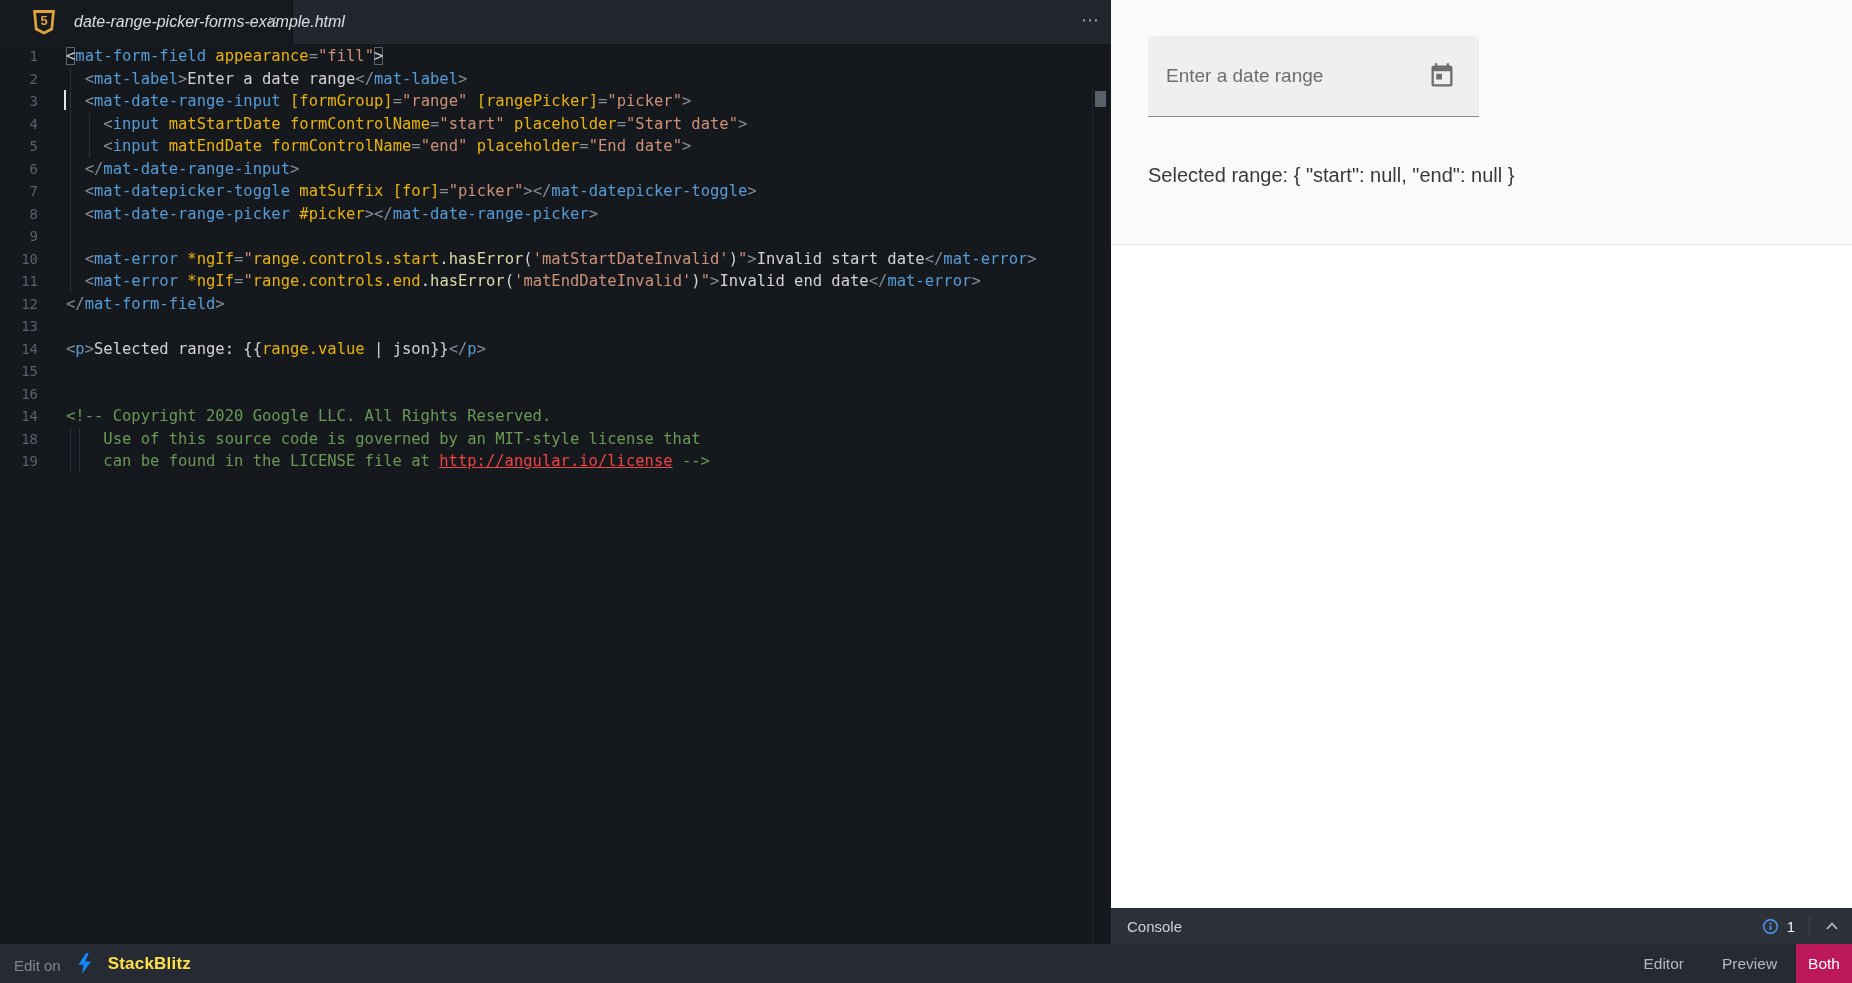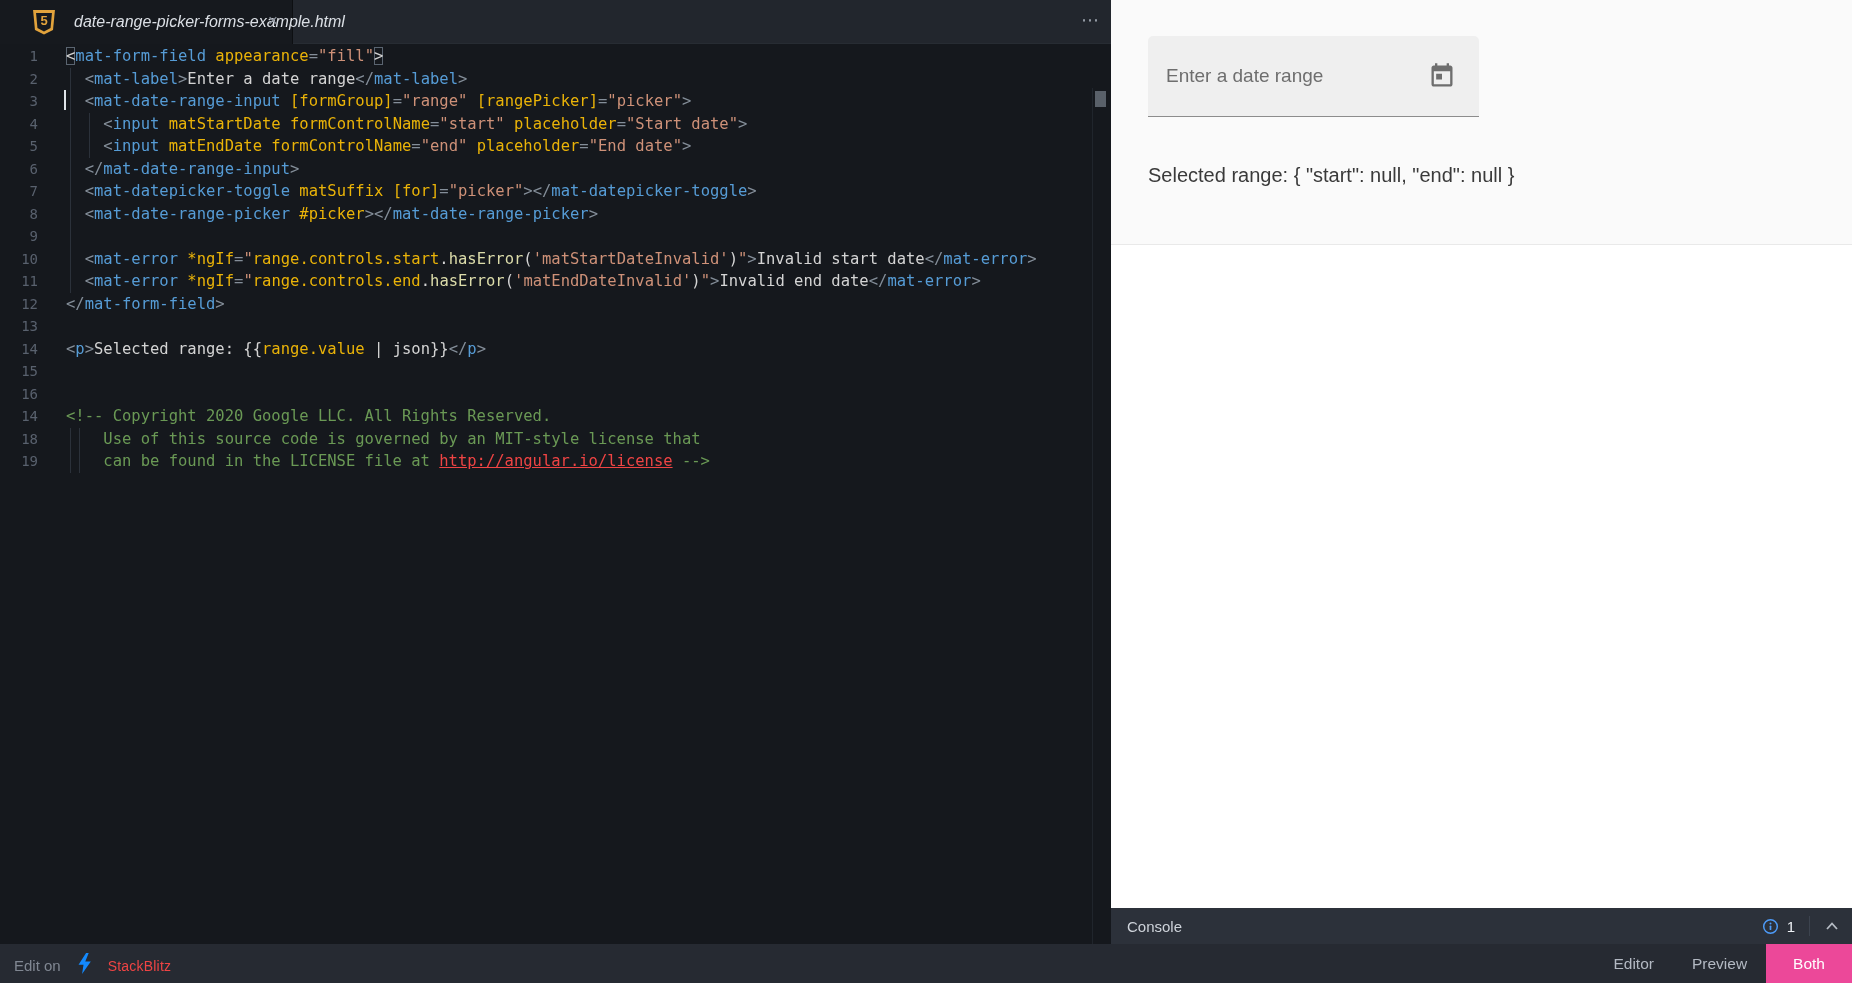--- a/index.html
+++ b/index.html
@@ -72,25 +72,25 @@
                    display:flex; align-items:center; gap:8px; }
   .info-count { font-size:15px; color:#eef1f5; }
   .console-divider { width:1px; height:20px; background:#3c434e; margin:0 6px; }
 
   
   .status-bar { position:absolute; left:0; bottom:0; width:1852px; height:39px;
                 background:#262a32; display:flex; align-items:center; }
   .edit-on-group { display:flex; align-items:flex-end; margin-left:14px; gap:16px;
                    cursor:pointer; }
   .edit-on-label { font-size:15px; color:#808792; }
-  .brand-label { font-size:14px; font-weight:normal; color:#ef4444; letter-spacing:.2px; }
+  .brand-label { font-size:17px; font-weight:bold; color:#fde047; letter-spacing:.2px; }
   .view-tabs { position:absolute; right:0; top:0; height:39px; display:flex; }
   .view-tab { height:39px; line-height:39px; padding:0 19px; font-size:15.5px;
               color:#b3b9c3; cursor:pointer; }
-  .view-tab.active { background:#ec4899; color:#ffffff; padding:0 27px; }
+  .view-tab.active { background:#be185d; color:#ffffff; padding:0 12px; }
 </style>
 </head>
 <body>
 
 <div class="app">
 
   <div class="editor-pane">
     <div class="tab-strip">
       <div class="tab">
         <span class="file-icon">

